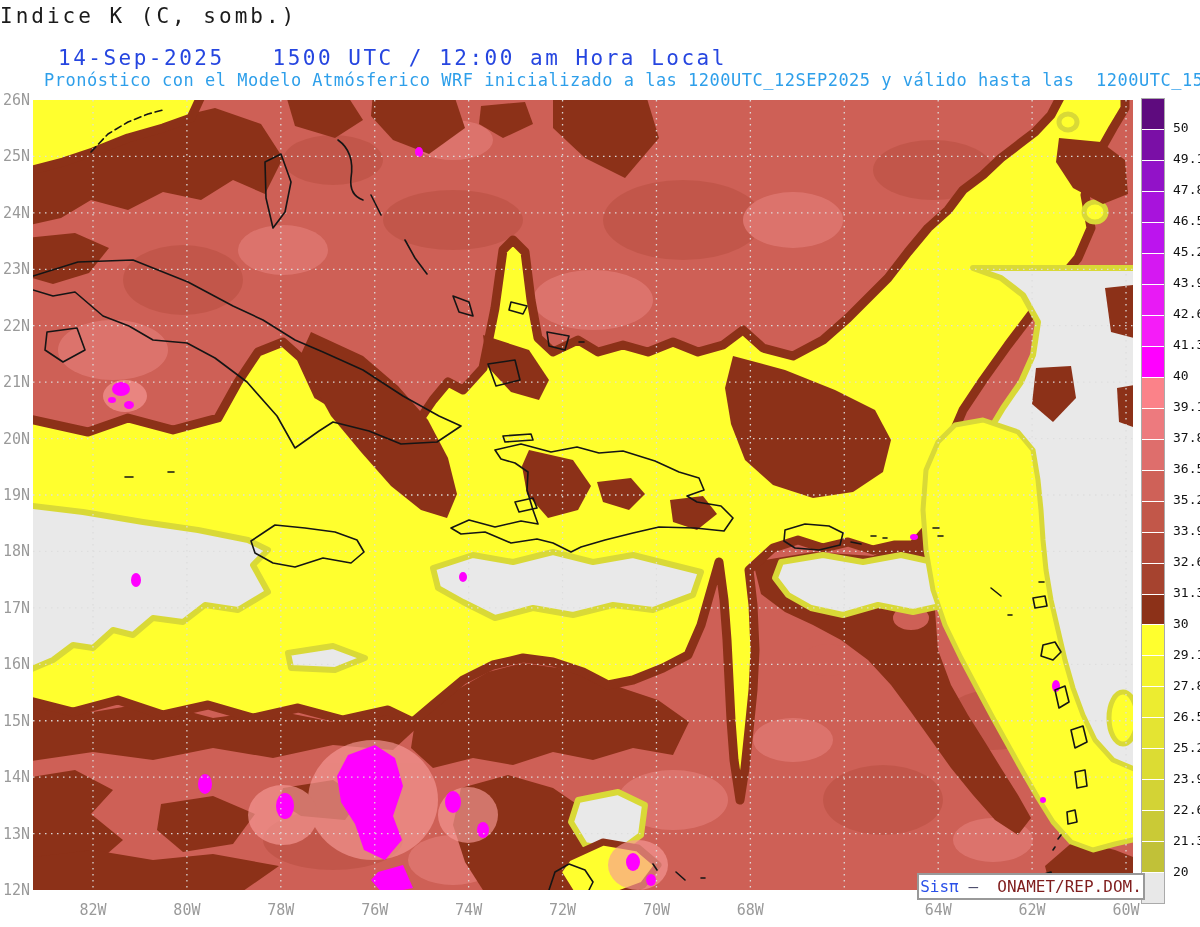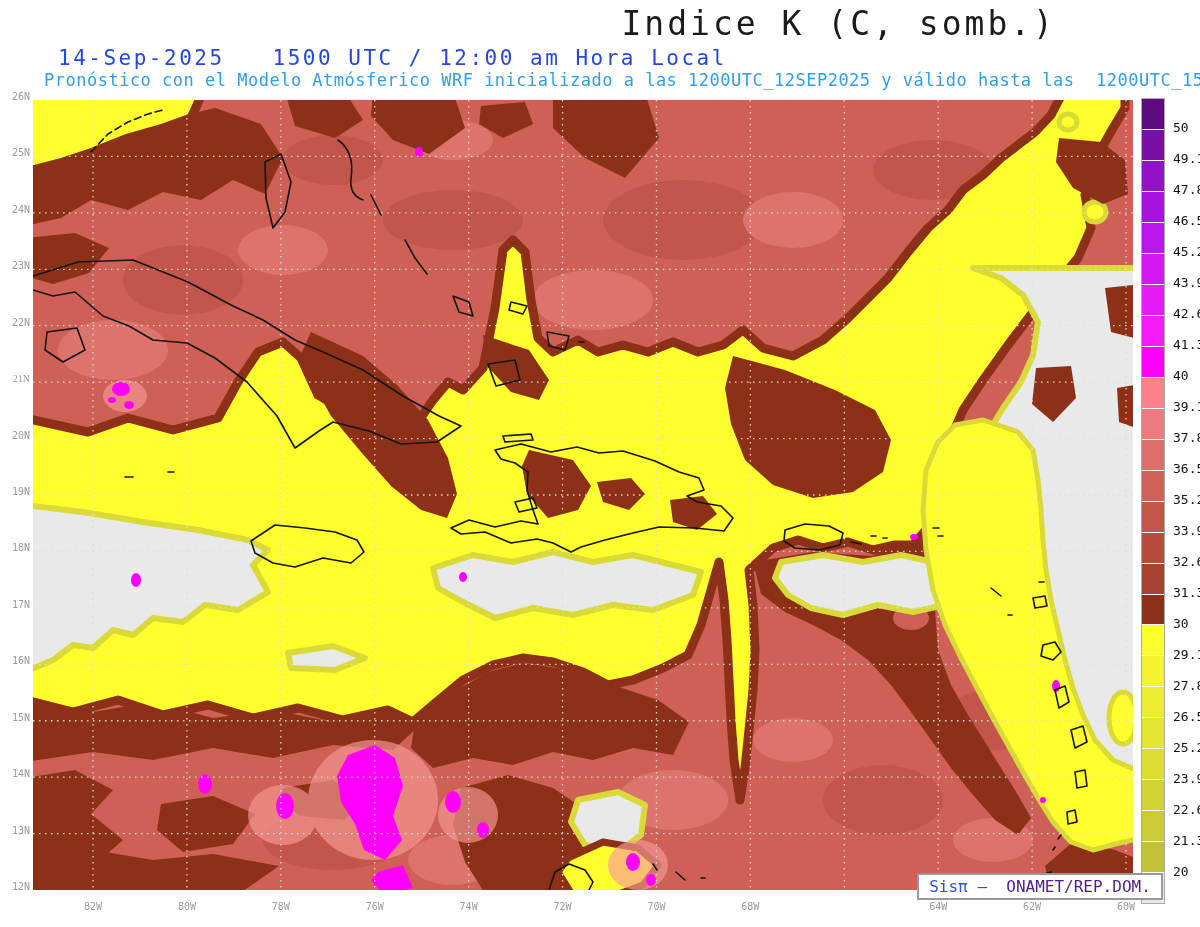--- a/index.html
+++ b/index.html
@@ -1,40 +1,40 @@
 <!DOCTYPE html>
 <html style="--c-base: #CE6056; --c-slight: #EE8C88; --c-sdark: #B44C3C; --c-brown: #8C3118; --c-yellow: #FFFF2E; --c-olive: #D9D937; --c-white: #E9E9E9; --c-magenta: #FF00FF; --c-pink: #F79A96; --c-coast: #151515; --c-grid: #DEDEDE;"><head>
 <meta charset="utf-8">
 <style>
   html,body{margin:0;padding:0;}
   body{width:1200px;height:927px;position:relative;background:#fff;overflow:hidden;
        font-family:"DejaVu Sans Mono","Liberation Mono",monospace;}
-  .title{position:absolute;top:4px;left:0;width:1056px;text-align:right;
-         font-size:33px;letter-spacing:3px;color:#1b1b1b;font-weight:400;}
+  .title{position:absolute;top:4px;left:0;width:1056px;text-align:left;
+         font-size:21px;letter-spacing:3px;color:#1b1b1b;font-weight:400;}
   .line2{position:absolute;top:46px;left:58px;font-size:21px;letter-spacing:2.5px;
          color:#2646E0;white-space:pre;}
   .line2 .t2{margin-left:48px;}
   .line3{position:absolute;top:70px;left:44px;font-size:17px;letter-spacing:0.5px;
          color:#2E9FEA;white-space:pre;}
   .maparea{position:absolute;left:33px;top:100px;width:1100px;height:790px;}
-  .axis-label{position:absolute;color:#9a9a9a;font-size:10px;}
+  .axis-label{position:absolute;color:#9a9a9a;font-size:15px;}
   .lat{width:28px;text-align:right;left:2px;}
   .lon{width:52px;text-align:center;top:901px;}
   .colorbar{position:absolute;left:1141px;top:98px;width:24px;height:806px;
             display:flex;flex-direction:column;border:1px solid #aaa;box-sizing:border-box;}
   .cb-seg{flex:1;border-bottom:1.5px solid #fff;}
   .cb-seg:last-child{border-bottom:none;}
   .cb-label{position:absolute;left:1173px;font-size:13px;color:#111;}
-  .watermark{position:absolute;left:917px;top:873px;width:246px;height:27px;
+  .watermark{position:absolute;left:917px;top:873px;width:228px;height:27px;
              background:#fff;border:2px solid #999;box-sizing:border-box;
              display:flex;align-items:center;justify-content:center;
              font-size:16px;white-space:pre;}
   .wm-brand{color:#2B50E8;}
   .wm-dash{color:#4a4a6a;}
-  .wm-org{color:#4c1d95;}
+  .wm-org{color:#7f1d1d;}
   svg{display:block;}
 </style>
 </head>
 <body>
 
 <div class="title">Indice K (C, somb.)</div>
 <div class="line2"><span>14-Sep-2025</span><span class="t2">1500 UTC / 12:00 am Hora Local</span></div>
 <div class="line3">Pronóstico con el Modelo Atmósferico WRF inicializado a las 1200UTC_12SEP2025 y válido hasta las  1200UTC_15SEP2025</div>
 
 <div class="maparea">
@@ -208,21 +208,21 @@
   </g>
 </svg>
 </div>
 
 <div id="lat-labels">
     <span class="axis-label lat" style="top: 91px;">26N</span>
     <span class="axis-label lat" style="top: 147.43px;">25N</span>
     <span class="axis-label lat" style="top: 203.86px;">24N</span>
     <span class="axis-label lat" style="top: 260.29px;">23N</span>
     <span class="axis-label lat" style="top: 316.72px;">22N</span>
-    <span class="axis-label lat" style="top: 373.15px; font-family: Liberation Serif, serif;">21N</span>
+    <span class="axis-label lat" style="top: 373.15px;">21N</span>
     <span class="axis-label lat" style="top: 429.58px;">20N</span>
     <span class="axis-label lat" style="top: 486.01px;">19N</span>
     <span class="axis-label lat" style="top: 542.44px;">18N</span>
     <span class="axis-label lat" style="top: 598.87px;">17N</span>
     <span class="axis-label lat" style="top: 655.3px;">16N</span>
     <span class="axis-label lat" style="top: 711.73px;">15N</span>
     <span class="axis-label lat" style="top: 768.16px;">14N</span>
     <span class="axis-label lat" style="top: 824.59px;">13N</span>
     <span class="axis-label lat" style="top: 881.02px;">12N</span>
   </div>

